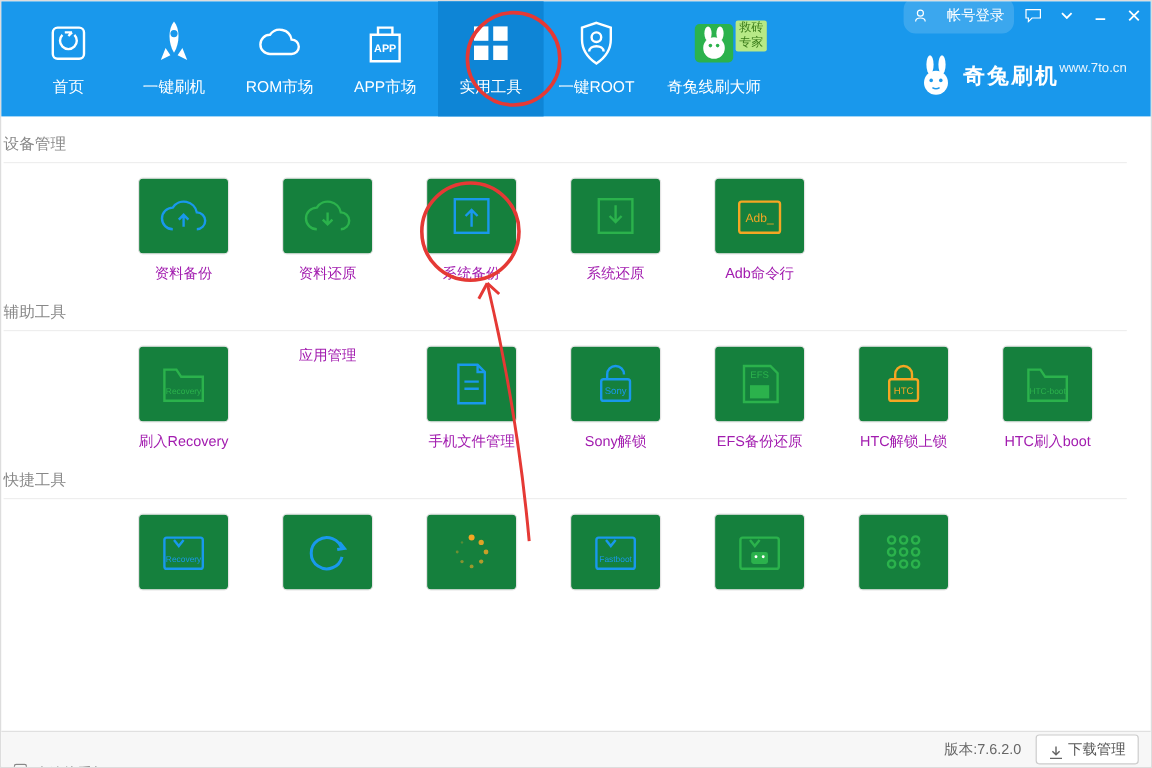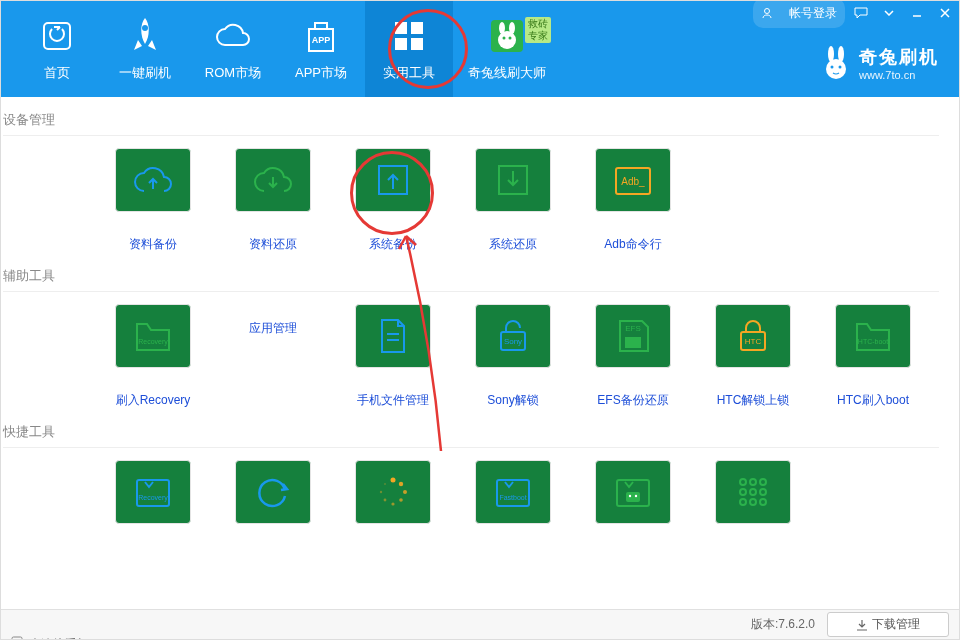--- a/index.html
+++ b/index.html
@@ -54,21 +54,21 @@
   .brand {
     position: absolute;
     right: 20px;
     top: 44px;
     text-align: right;
     display: flex;
     align-items: center;
     gap: 8px;
   }
   .brand-icon svg { display:block; }
-  .brand-text { display:flex; flex-direction:column; align-items:flex-start; }
+  .brand-text { display:flex; flex-direction:row; align-items:flex-start; }
   .brand-title { font-size: 18px; font-weight: bold; letter-spacing: 2px;}
   .brand-url { font-size: 11px; opacity: 0.9; }
   .nav {
     display: flex;
     align-items: flex-end;
     padding-left: 12px;
     height: 100%;
   }
   .nav-item {
     width: 88px;
@@ -138,44 +138,44 @@
   .tool-box {
     width: 76px;
     height: 64px;
     border: 1px solid #e4e4e4;
     border-radius: 4px;
     display: flex;
     align-items: center;
     justify-content: center;
     background: #15803d;
   }
-  .tool-label { font-size: 12px; color: #1d4ed8; text-align:center; white-space: nowrap; margin-top: 16px;}
+  .tool-label { font-size: 12px; color: #a21caf; text-align:center; white-space: nowrap;}
   
   .statusbar {
     position: absolute;
     bottom: 0; left:0; right:0;
     height: 30px;
     border-top: 1px solid #e0e0e0;
     background: #f7f7f7;
     display: flex;
     align-items: center;
     padding: 0 10px;
     font-size: 12px;
     color: #666;
     justify-content: space-between;
   }
   .status-left { display:flex; align-items:center; gap:6px;margin-top:40px;}
   .status-right { display:flex; align-items:center; gap:12px;}
   .dl-btn {
     background: #fff;
     border: 1px solid #ccc;
     border-radius: 3px;
-    padding: 3px 28px;
-    display: flex;
-    align-items: center;
+    padding: 3px 10px;
+    display: flex;
+    align-items: flex-end;
     gap: 4px;
     cursor: pointer;
     color: #555;
   }
   svg { display:block; }
 </style>
 </head>
 <body>
 
 <div class="topbar">
@@ -228,20 +228,30 @@
         <svg width="34" height="34" viewBox="0 0 34 34">
             <rect x="3" y="3" width="12" height="12" fill="#fff"></rect>
             <rect x="19" y="3" width="12" height="12" fill="#fff"></rect>
             <rect x="3" y="19" width="12" height="12" fill="#fff"></rect>
             <rect x="19" y="19" width="12" height="12" fill="#fff"></rect>
           </svg>
       </div>
       <span>实用工具</span>
     </div>
 
+    <div class="nav-item">
+      <div class="nav-icon">
+        <svg width="32" height="38" viewBox="0 0 32 38">
+            <path d="M16 2 L28 6 L28 16 C28 26 22 32 16 36 C10 32 4 26 4 16 L4 6 Z" fill="none" stroke="#fff" stroke-width="2"></path>
+            <circle cx="16" cy="14" r="4" fill="none" stroke="#fff" stroke-width="2"></circle>
+            <path d="M10 26 C10 20 22 20 22 26" fill="none" stroke="#fff" stroke-width="2"></path>
+          </svg>
+      </div>
+      <span>一键ROOT</span>
+    </div>
 
     <div class="nav-item wide">
       <div class="nav-icon" style="position:relative;">
         <svg width="36" height="36" viewBox="0 0 36 36">
             <rect x="2" y="2" width="32" height="32" rx="4" fill="#2bb24c"></rect>
             <ellipse cx="13" cy="10" rx="3" ry="6" fill="#fff"></ellipse>
             <ellipse cx="23" cy="10" rx="3" ry="6" fill="#fff"></ellipse>
             <circle cx="18" cy="22" r="9" fill="#fff"></circle>
             <circle cx="15" cy="20" r="1.5" fill="#2bb24c"></circle>
             <circle cx="21" cy="20" r="1.5" fill="#2bb24c"></circle>

